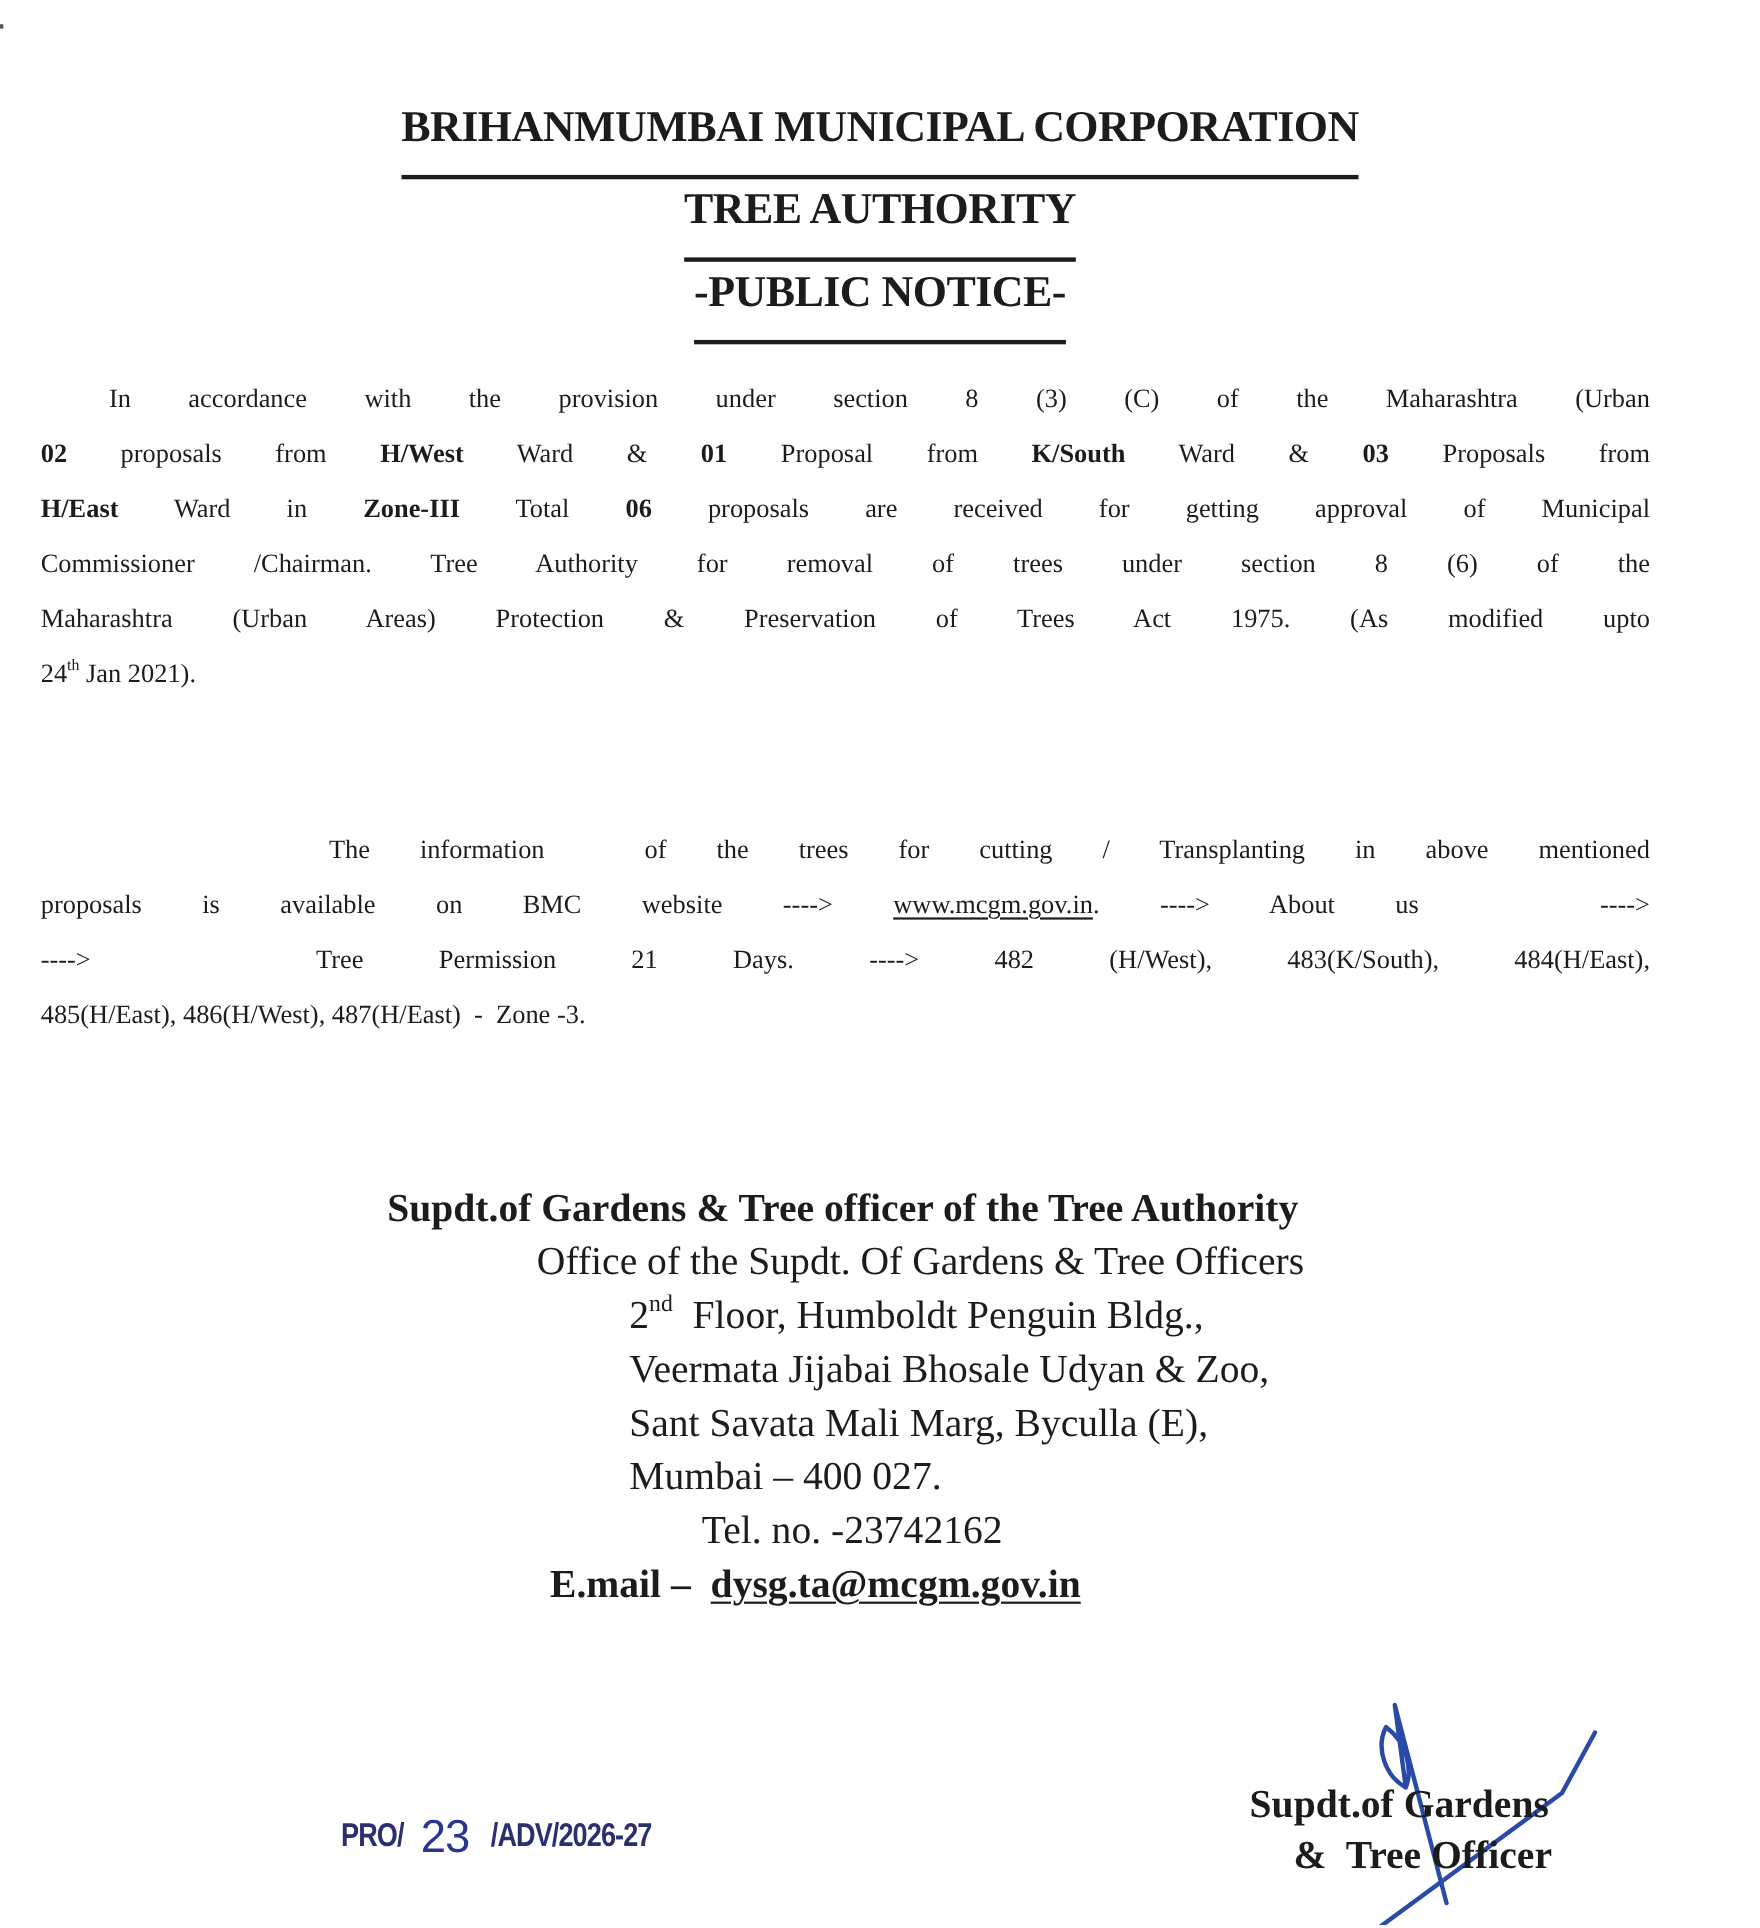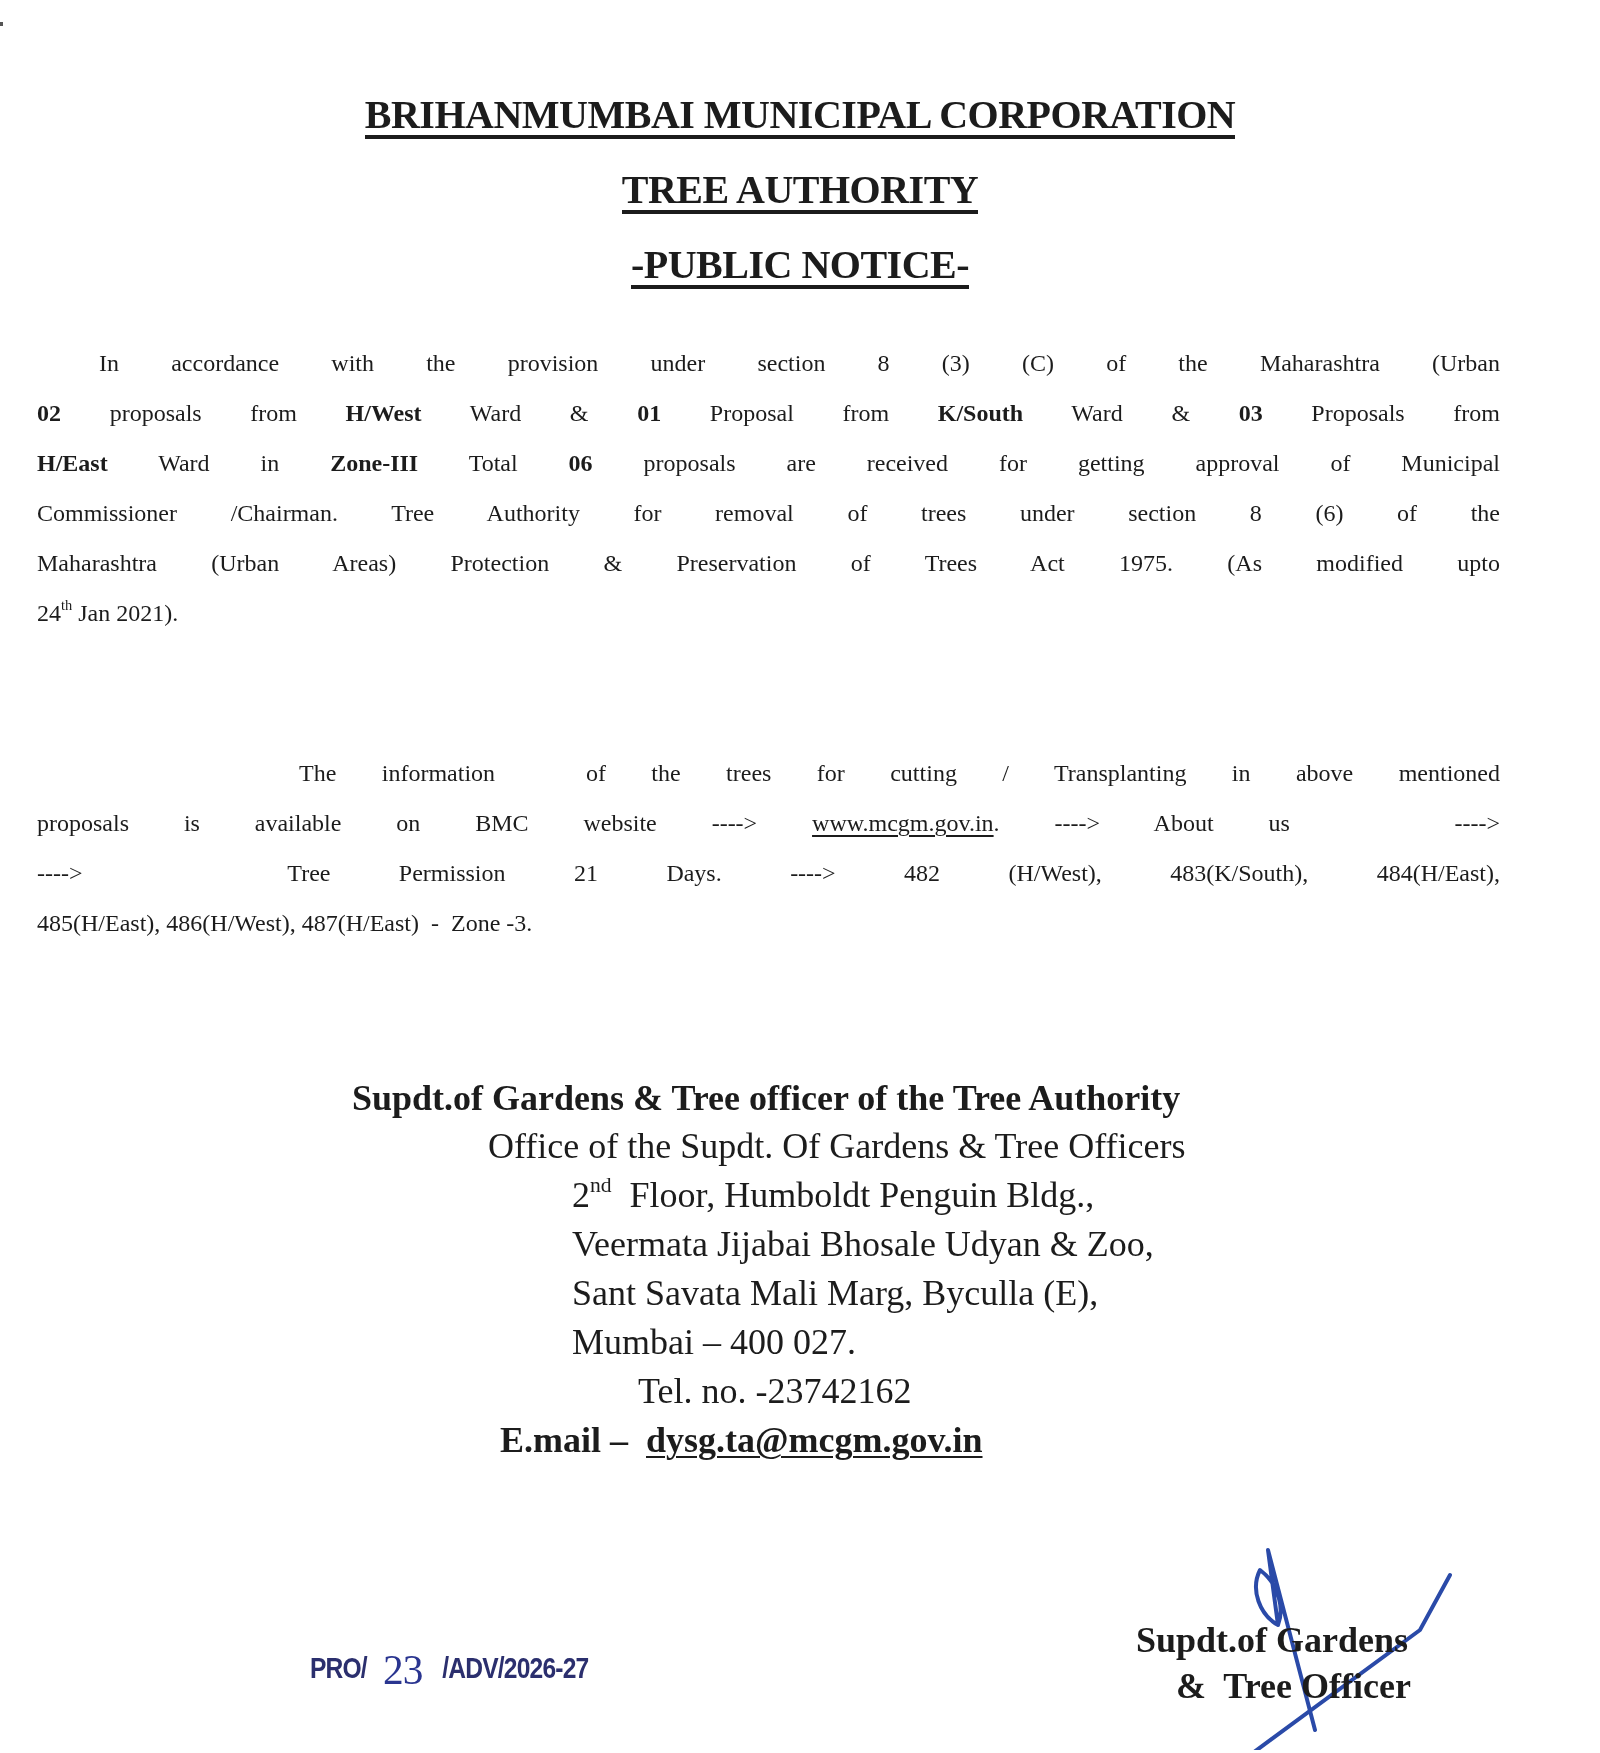--- a/index.html
+++ b/index.html
@@ -6,21 +6,21 @@
   body {
     width: 1600px; height: 1753px; position: relative; overflow: hidden;
     font-family: "Liberation Serif", "DejaVu Serif", serif; color: #1c1c1c;
   }
   .dot-mark { position: absolute; left: 0; top: 22px; width: 3px; height: 4px; background: #555; }
   .heading {
     position: absolute; left: 0; width: 1600px; text-align: center;
     font-weight: bold; font-size: 40px; letter-spacing: -0.5px; line-height: 1;
   }
   .heading span {
-    display: inline-block; padding-bottom: 0; border-bottom: 4px solid #1c1c1c;
+    display: inline-block; padding-bottom: 24px; border-bottom: 4px solid #1c1c1c;
   }
   .para {
     position: absolute; left: 37px; width: 1463px;
     font-size: 24px; line-height: 50px; text-align: justify;
     text-align-last: auto;
   }
   .para .line { display: block; text-align: justify; text-align-last: justify; white-space: nowrap; }
   .para .line.last { text-align-last: left; }
   b { font-weight: bold; }
   sup { font-size: 60%; line-height: 0; position: relative; top: -2px; }
@@ -28,21 +28,21 @@
   .sig-block { position: absolute; left: 0; top: 1080px; width: 1600px; }
   .sig-line { position: absolute; white-space: nowrap; font-size: 36px; line-height: 1; }
   .sig-line.bold { font-weight: bold; }
   .stamp {
     position: absolute; left: 310px; top: 1640px;
     font-family: "Liberation Sans", "DejaVu Sans", sans-serif; font-weight: bold;
     color: #2b2f6e; font-size: 30px; letter-spacing: -1px; white-space: nowrap;
     transform: scaleX(0.82); transform-origin: left center;
   }
   .stamp .hand {
-    font-family: Liberation Serif, serif; font-weight: normal; font-size: 42px;
+    font-family: Liberation Sans, sans-serif; font-weight: normal; font-size: 42px;
     color: #2a3590; display: inline-block; margin: 0 28px 0 24px; transform: scaleX(1.2);
     position: relative; top: 6px;
   }
   .signoff {
     position: absolute; font-weight: bold; font-size: 36px; white-space: nowrap; line-height: 1;
   }
   .signature { position: absolute; left: 1240px; top: 1530px; width: 240px; height: 220px; }
 </style>
 </head>
 <body>

